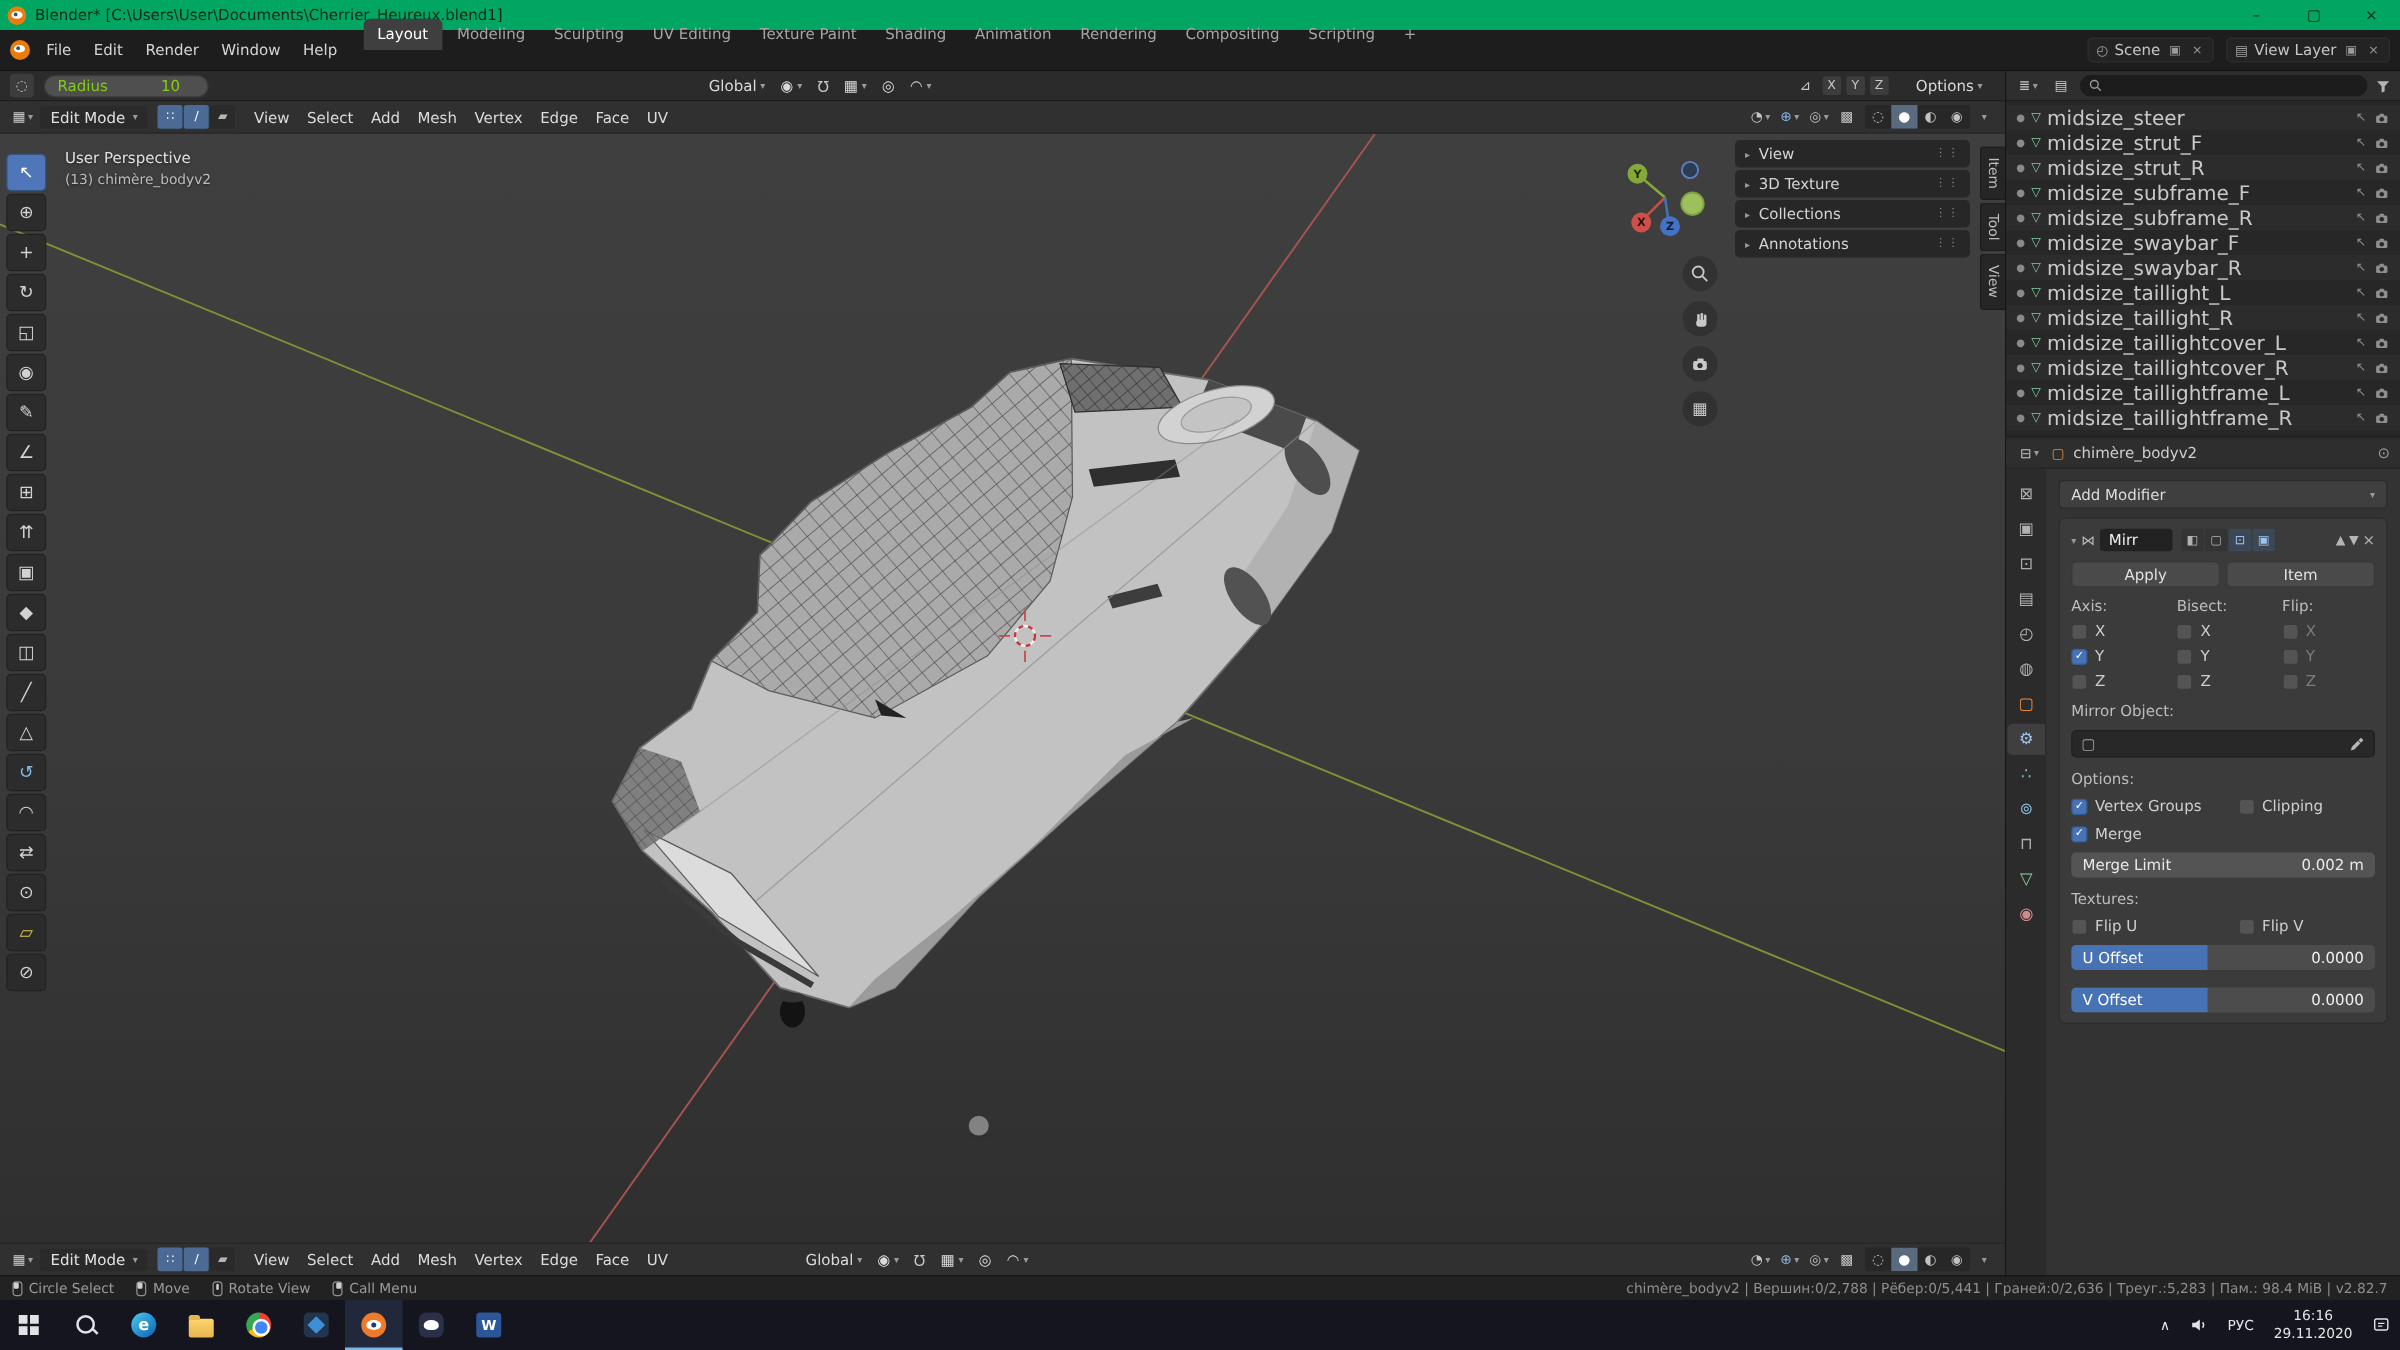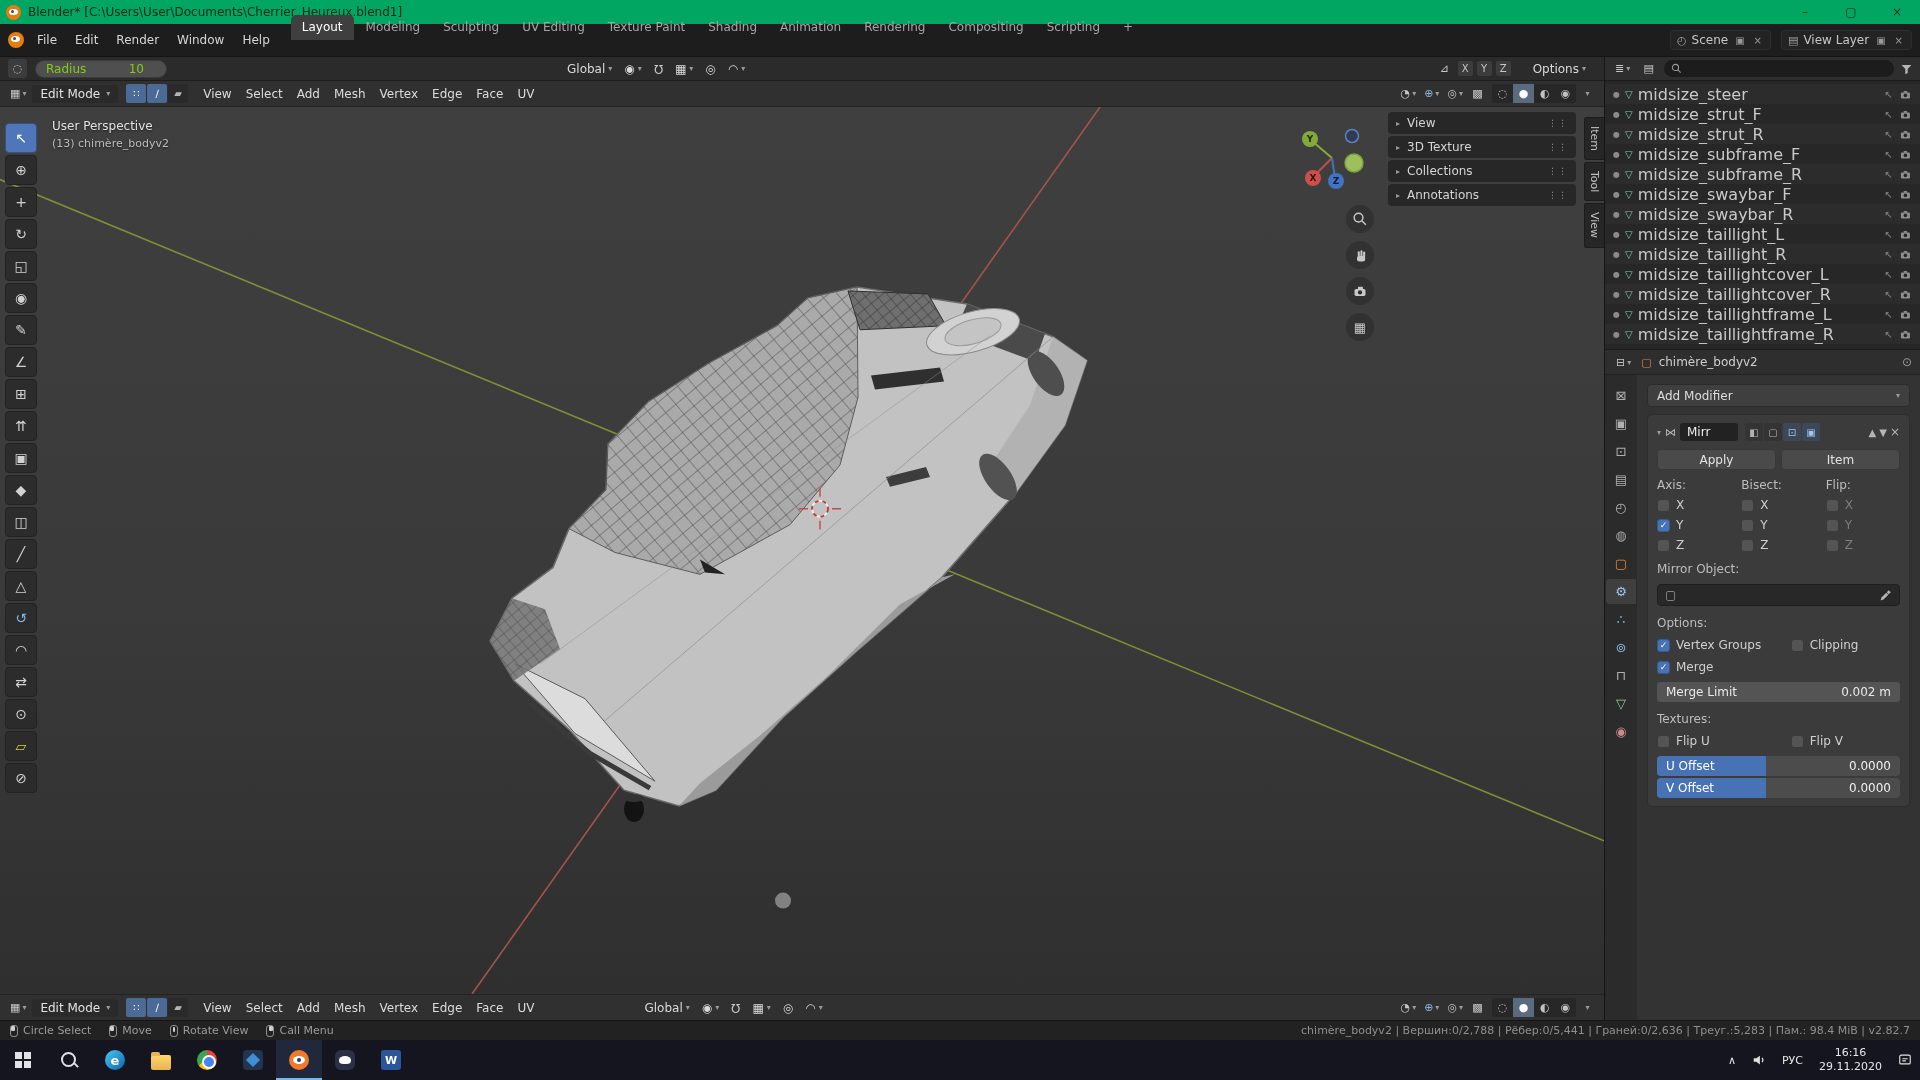--- a/index.html
+++ b/index.html
@@ -115,21 +115,21 @@
 .obj-field{height:22px;background:#282828;border:1px solid #1f1f1f;border-radius:4px;display:flex;align-items:center;padding:0 7px;gap:7px;color:#9f9f9f}
 .obj-field .eyedrop{margin-left:auto}
 .check-cols{display:flex}
 .check-cols .c1{width:55%}
 .num-field{height:20px;background:#545454;border-radius:4px;display:flex;align-items:center;padding:0 9px;color:#e9e9e9}
 .num-field .nv{margin-left:auto}
 .slider{height:20px;background:#4c4c4c;border-radius:4px;position:relative;overflow:hidden;display:flex;align-items:center}
 .slider .fill{position:absolute;left:0;top:0;bottom:0;background:#4772b3}
 .slider .sl{position:relative;padding-left:9px;color:#fff}
 .slider .sv{position:relative;margin-left:auto;padding-right:9px;color:#f0f0f0}
-.sliders{display:flex;flex-direction:column;gap:2px}
+.sliders{display:flex;flex-direction:column;gap:14px}
 
 
 .statusbar{height:20px;flex:none;background:#222;border-top:1px solid #151515;display:flex;align-items:center;padding:0 10px;gap:18px;color:#9b9b9b;font-size:11px}
 .hint{display:flex;align-items:center;gap:5px}
 .mouse{width:8px;height:12px;border:1px solid #8f8f8f;border-radius:3px;position:relative;flex:none}
 .mouse::after{content:"";position:absolute;background:#cfcfcf;border-radius:1px}
 .mouse.left::after{left:0;top:0;width:4px;height:5px}
 .mouse.middle::after{left:2.5px;top:1px;width:2px;height:5px}
 .mouse.right::after{right:0;top:0;width:4px;height:5px}
 .status-right{margin-left:auto;color:#8f8f8f}

